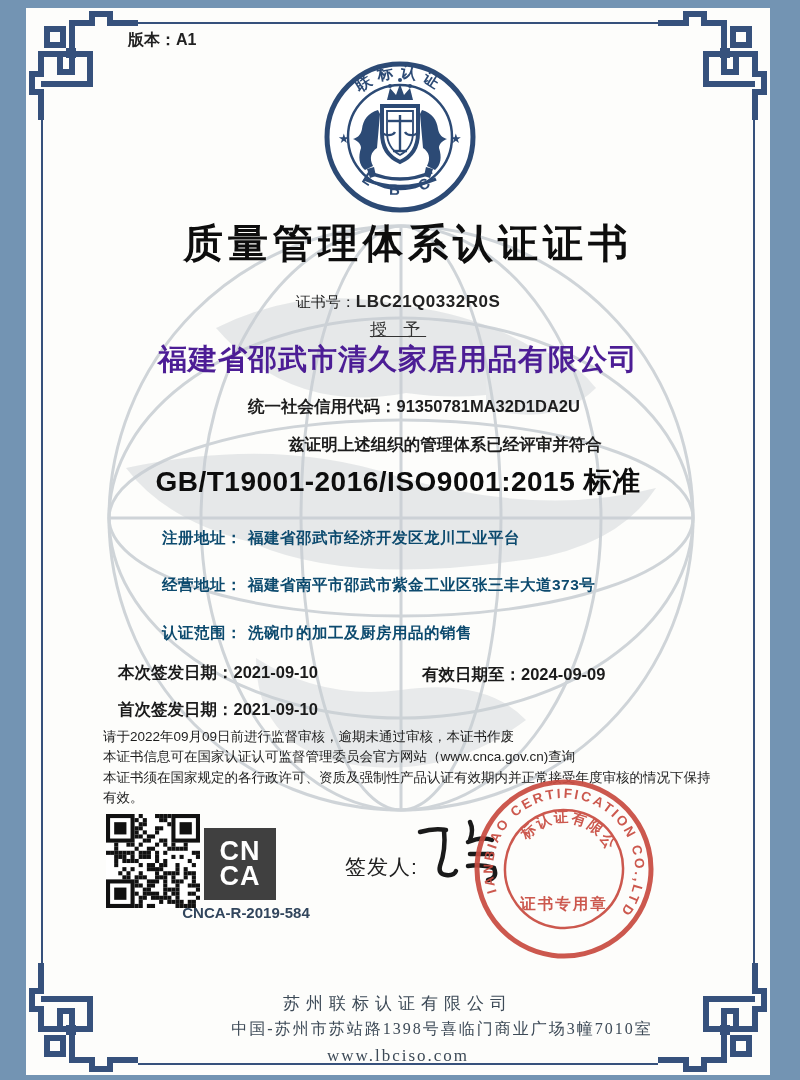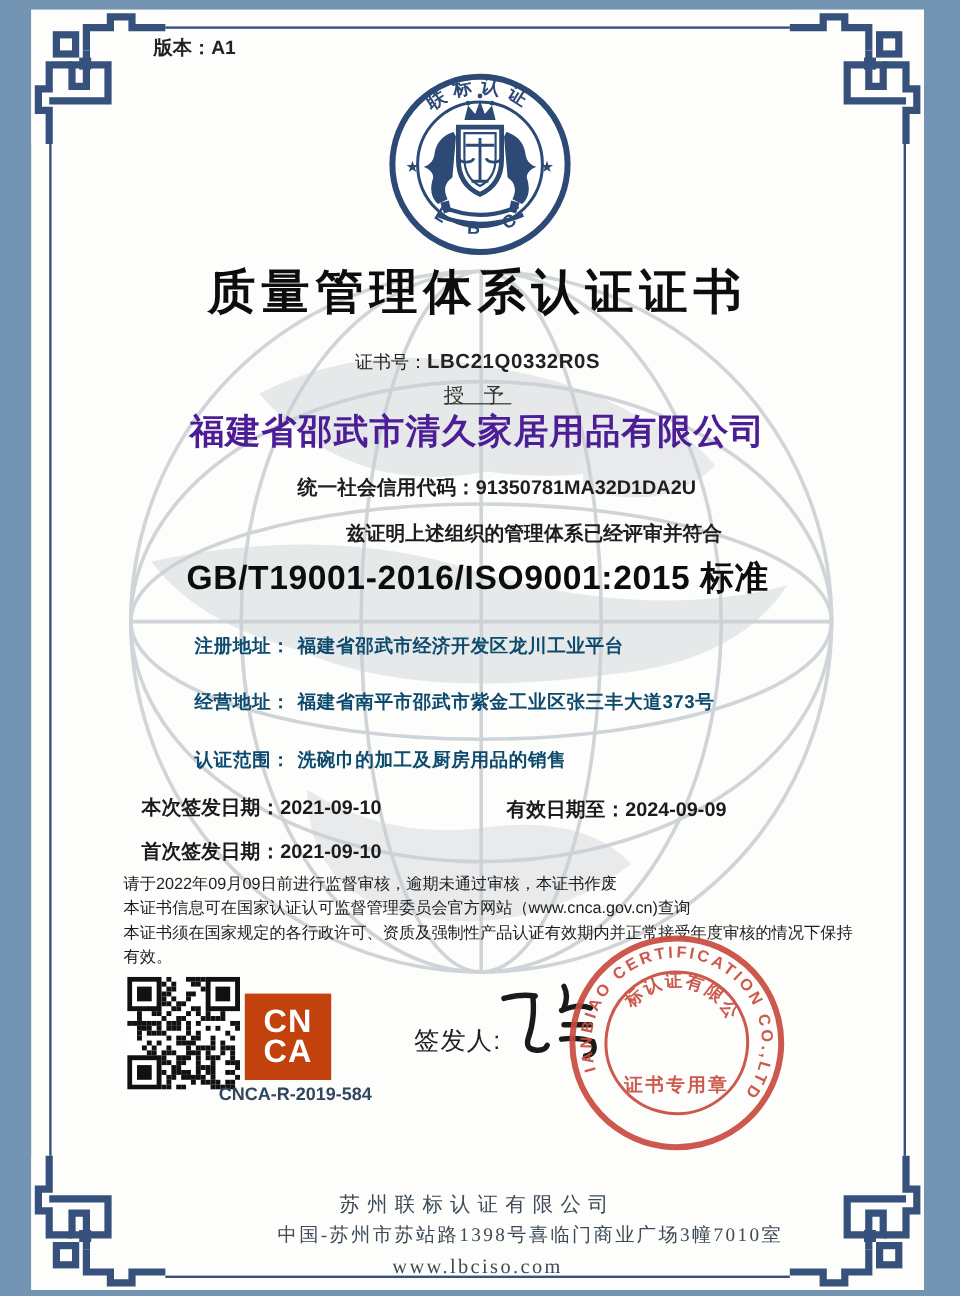--- a/index.html
+++ b/index.html
@@ -22,21 +22,21 @@
   .corner.tl{left:0;top:0;}
   .corner.tr{right:0;top:0;transform:scaleX(-1);}
   .corner.bl{left:0;bottom:0;transform:scaleY(-1);}
   .corner.br{right:0;bottom:0;transform:scale(-1,-1);}
   .watermark{position:absolute;left:80px;top:210px;z-index:0;pointer-events:none;}
   .content{position:absolute;inset:0;z-index:1;}
 
   .version{position:absolute;left:102px;top:22px;font-size:16px;font-weight:700;color:#222;}
   .logo{position:absolute;left:298px;top:52px;width:152px;height:154px;}
 
-  .title{position:absolute;left:0;width:100%;top:208px;text-align:center;
+  .title{position:absolute;left:10px;width:100%;top:208px;text-align:center;
     font-size:40px;font-weight:700;letter-spacing:5px;color:#0d0d0d;}
   .certno{position:absolute;left:0;width:100%;top:284px;text-align:center;font-size:15px;color:#222;}
   .certno b{font-size:17px;letter-spacing:.5px;}
   .award{position:absolute;left:0;width:100%;top:310px;text-align:center;
     font-family:"Liberation Serif","DejaVu Serif",serif;font-size:17px;letter-spacing:6px;color:#333;text-decoration:underline;}
   .company{position:absolute;left:0;width:100%;top:332px;text-align:center;
     font-size:29px;font-weight:700;letter-spacing:1px;color:#4c1d95;}
   .credit{position:absolute;left:0;width:100%;top:388px;text-align:center;
     font-size:16.5px;font-weight:700;color:#1d1d1d;padding-left:16px;}
   .statement{position:absolute;left:0;width:100%;top:426px;text-align:center;
@@ -49,21 +49,21 @@
   .field .lbl{margin-right:6px;}
 
   .dates-left{position:absolute;left:92px;top:654px;font-size:16.5px;font-weight:700;}
   .dates-right{position:absolute;left:396px;top:656px;font-size:16.5px;font-weight:700;}
   .dates-first{position:absolute;left:92px;top:691px;font-size:16.5px;font-weight:700;}
 
   .notes{position:absolute;left:77px;top:719px;width:618px;font-size:13.5px;line-height:1.5;color:#1c1c1c;}
   .notes div{margin:0;}
 
   .qr{position:absolute;left:80px;top:806px;width:94px;height:94px;background:#fff;}
-  .cnca{position:absolute;left:178px;top:820px;width:72px;height:72px;background:#c2410c;
+  .cnca{position:absolute;left:178px;top:820px;width:72px;height:72px;background:#404040;
     display:flex;flex-direction:column;align-items:center;justify-content:center;line-height:.92;}
   .cnca span{color:#fff;font-weight:800;font-size:27px;letter-spacing:1px;font-family:"Liberation Sans",sans-serif;}
   .cnca-code{position:absolute;left:150px;top:896px;width:140px;text-align:center;
     font-size:15px;font-weight:600;color:#31455c;}
 
   .signer{position:absolute;left:319px;top:845px;font-size:21px;color:#222;letter-spacing:1px;}
   .signature{position:absolute;left:386px;top:800px;}
   .stamp{position:absolute;left:442px;top:765px;width:192px;height:192px;opacity:.92;}
 
   .footer{position:absolute;left:0;width:100%;text-align:center;

